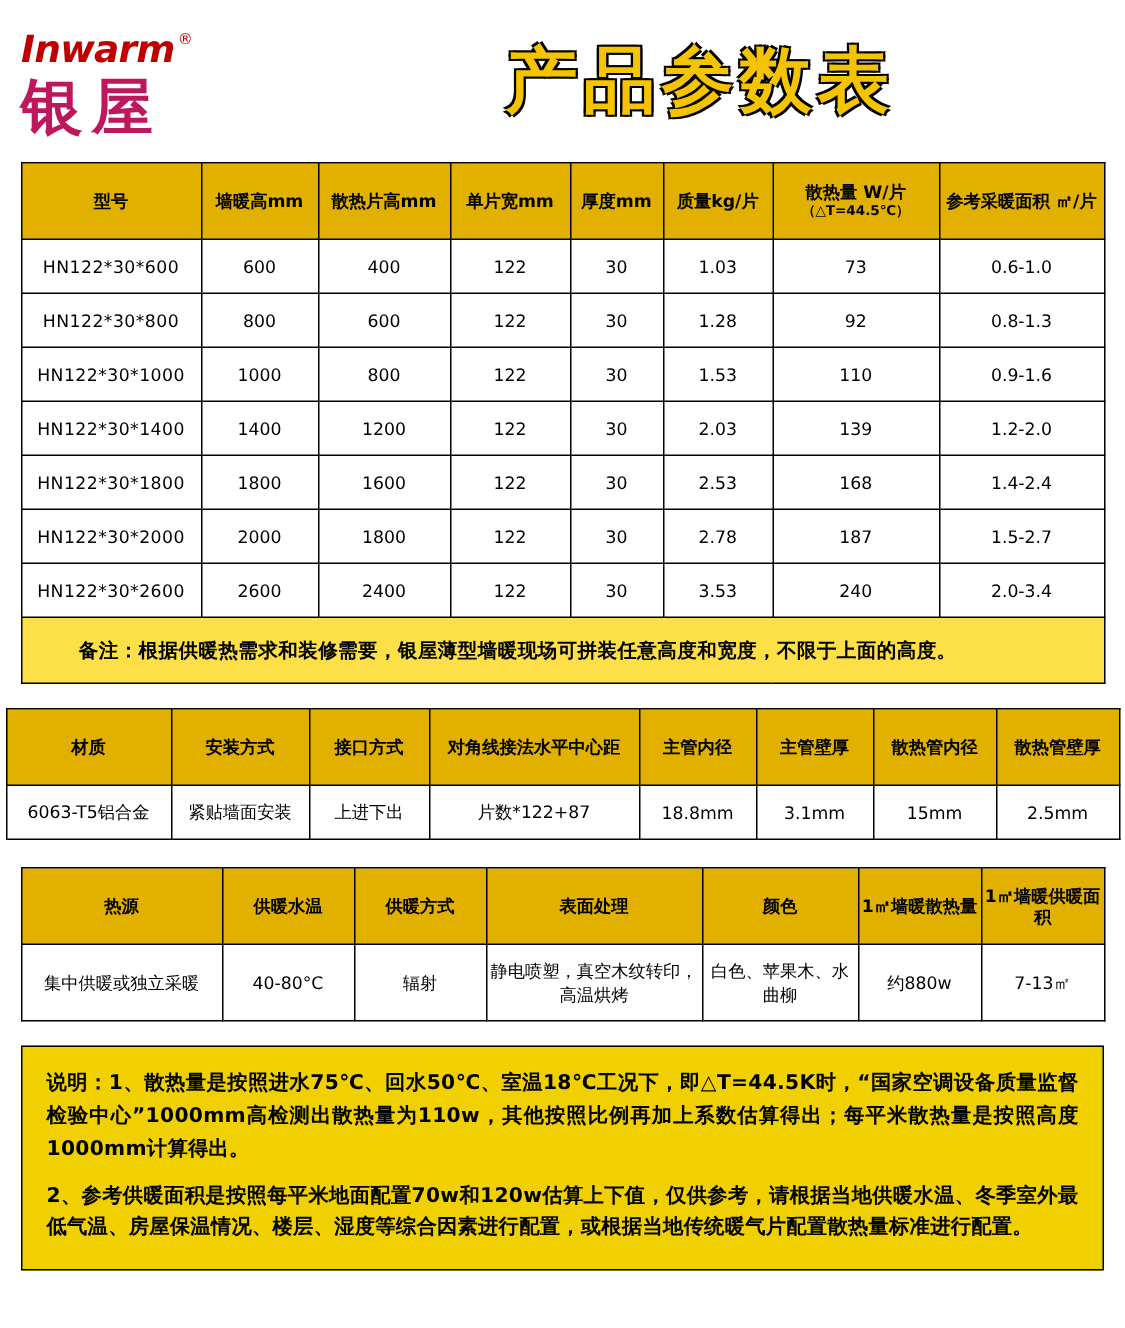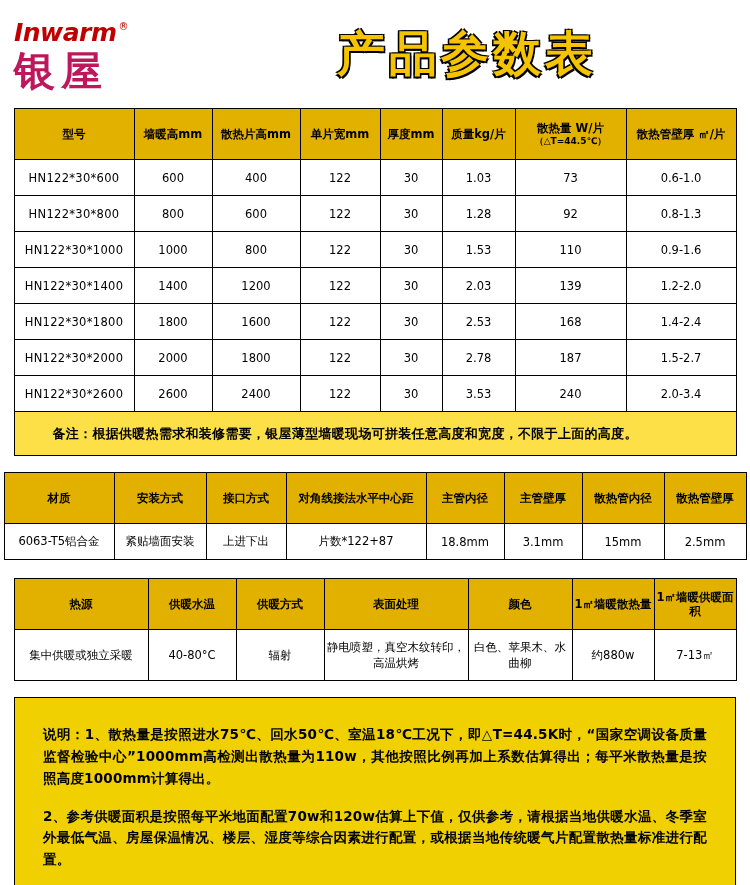--- a/index.html
+++ b/index.html
@@ -142,21 +142,21 @@
   
   .footer-note {
     width: 722px;
     margin: 16px auto 0 auto;
     border: 1px solid #000000;
     background: #f0d000;
     box-sizing: border-box;
     padding: 10px 12px 12px 12px;
   }
   .footer-note p {
-    margin: 16px;
+    margin: 4px;
     font-size: 13.5px;
     font-weight: bold;
     line-height: 1.62;
     color: #000000;
     letter-spacing: 0.2px;
     text-align: justify;
   }
   .footer-note p + p {
     margin-top: 9px;
   }
@@ -195,21 +195,21 @@
         <td>型号</td>
         <td>墙暖高mm</td>
         <td>散热片高mm</td>
         <td>单片宽mm</td>
         <td>厚度mm</td>
         <td>质量kg/片</td>
         <td>
           <div>散热量 W/片</div>
           <div class="sub">（△T=44.5℃）</div>
         </td>
-        <td>散热管壁厚 ㎡/片</td>
+        <td>参考采暖面积 ㎡/片</td>
       </tr>
     </thead>
     <tbody>
       <tr>
         <td class="cell-model">HN122*30*600</td>
         <td>600</td>
         <td>400</td>
         <td>122</td>
         <td>30</td>
         <td>1.03</td>

